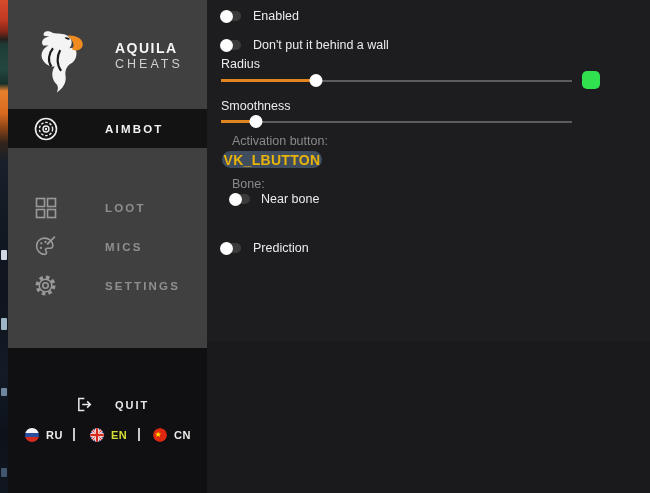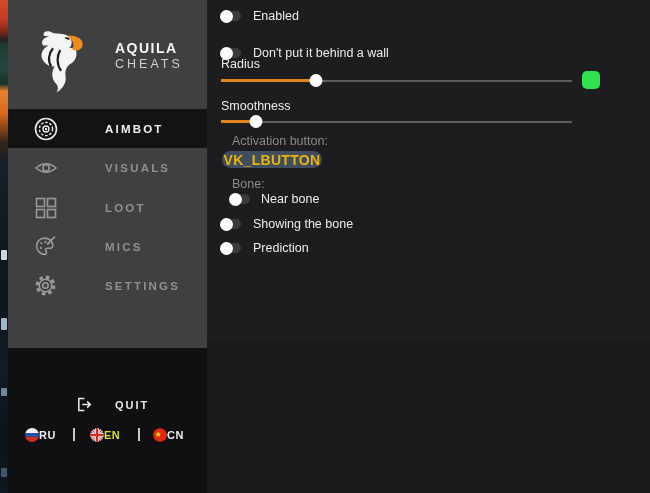--- a/index.html
+++ b/index.html
@@ -26,21 +26,21 @@
   .nav-item{left:0;width:199px;height:39px;display:flex;align-items:center;
             padding-left:24px;box-sizing:border-box;cursor:pointer;}
   .nav-item.active{background:#131314;}
   .nav-icon{width:27px;height:27px;display:flex;align-items:center;justify-content:center;flex:0 0 27px;}
   .nav-label{margin-left:46px;font-size:11.5px;font-weight:700;letter-spacing:2.2px;color:#8f8f8f;}
   .nav-item.active .nav-label{color:#f2f2f2;}
 
   #quit-row{left:67px;top:396px;display:flex;align-items:center;gap:23px;cursor:pointer;}
   #quit-label{font-size:11px;font-weight:700;letter-spacing:2px;color:#e8e8e8;}
 
-  .lang-group{top:427px;display:flex;align-items:center;cursor:pointer;height:15px;}
+  .lang-group{top:427px;display:flex;align-items:center;gap:7px;cursor:pointer;height:15px;}
   .lang-code{font-size:11px;font-weight:700;letter-spacing:.5px;color:#ededed;}
   .lang-group.active .lang-code{color:#d5df33;}
   .lang-flag{width:14px;height:14px;border-radius:50%;overflow:hidden;flex:0 0 14px;}
   .lang-sep{top:428px;width:1.5px;height:13px;background:#c9c9c9;}
   #flag-ru{background:linear-gradient(180deg,#f5f5f5 0 34%,#2a4fa0 34% 66%,#d52b1e 66% 100%);}
 
   
   #main{left:207px;top:0;width:443px;height:493px;
         background:linear-gradient(180deg,#1d1d20 0,#1d1d20 341px,#1a1a1c 341px,#1a1a1c 100%);}
 
@@ -101,29 +101,20 @@
       <svg width="26" height="26" viewBox="0 0 26 26">
         <circle cx="13" cy="13" r="10.5" fill="none" stroke="#ececec" stroke-width="1.6"></circle>
         <circle cx="13" cy="13" r="6.6" fill="none" stroke="#ececec" stroke-width="1.4" stroke-dasharray="2.6 1.7"></circle>
         <circle cx="13" cy="13" r="3" fill="none" stroke="#ececec" stroke-width="1.4"></circle>
         <circle cx="13" cy="13" r="1.2" fill="#ececec"></circle>
       </svg>
     </span>
     <span class="nav-label">AIMBOT</span>
   </div>
 
-  <div class="nav-item abs" style="top:148px;">
-    <span class="nav-icon">
-      <svg width="24" height="18" viewBox="0 0 24 18">
-        <path d="M2 9 Q12 0.5 22 9 Q12 17.5 2 9 Z" fill="none" stroke="#9a9a9a" stroke-width="1.6"></path>
-        <circle cx="12" cy="9" r="3.2" fill="none" stroke="#9a9a9a" stroke-width="1.6"></circle>
-      </svg>
-    </span>
-    <span class="nav-label">VISUALS</span>
-  </div>
 
   <div class="nav-item abs" style="top:188px;">
     <span class="nav-icon">
       <svg width="22" height="22" viewBox="0 0 22 22">
         <rect x="1.5" y="1.5" width="8" height="8" fill="none" stroke="#9a9a9a" stroke-width="1.6"></rect>
         <rect x="12.5" y="1.5" width="8" height="8" fill="none" stroke="#9a9a9a" stroke-width="1.6"></rect>
         <rect x="1.5" y="12.5" width="8" height="8" fill="none" stroke="#9a9a9a" stroke-width="1.6"></rect>
         <rect x="12.5" y="12.5" width="8" height="8" fill="none" stroke="#9a9a9a" stroke-width="1.6"></rect>
       </svg>
     </span>
@@ -202,21 +193,21 @@
 
 <div id="main" class="abs">
 
   <div class="toggle-row" style="top:9px;">
     <span class="toggle">
         <span class="knob"></span>
       </span>
     <span class="toggle-label">Enabled</span>
   </div>
 
-  <div class="toggle-row" style="top:46px;">
+  <div class="toggle-row" style="top:38px;">
     <span class="toggle">
         <span class="knob"></span>
       </span>
     <span class="toggle-label">Don't put it behind a wall</span>
   </div>
 
   <div class="field-label" style="top:57px;">Radius</div>
   <div class="slider" style="top: 74px; --pct: 27%;">
     <span class="track"></span>
       <span class="fill"></span>
@@ -237,26 +228,20 @@
   </div>
 
   <div class="field-label dim" style="top:177px;">Bone:</div>
   <div id="bone-row" class="abs">
     <span class="toggle">
         <span class="knob"></span>
       </span>
     <span class="toggle-label">Near bone</span>
   </div>
 
-  <div class="toggle-row" style="top:217px;">
-    <span class="toggle">
-        <span class="knob"></span>
-      </span>
-    <span class="toggle-label">Showing the bone</span>
-  </div>
 
   <div class="toggle-row" style="top:241px;">
     <span class="toggle">
         <span class="knob"></span>
       </span>
     <span class="toggle-label">Prediction</span>
   </div>
 </div>
 
 </body></html>

